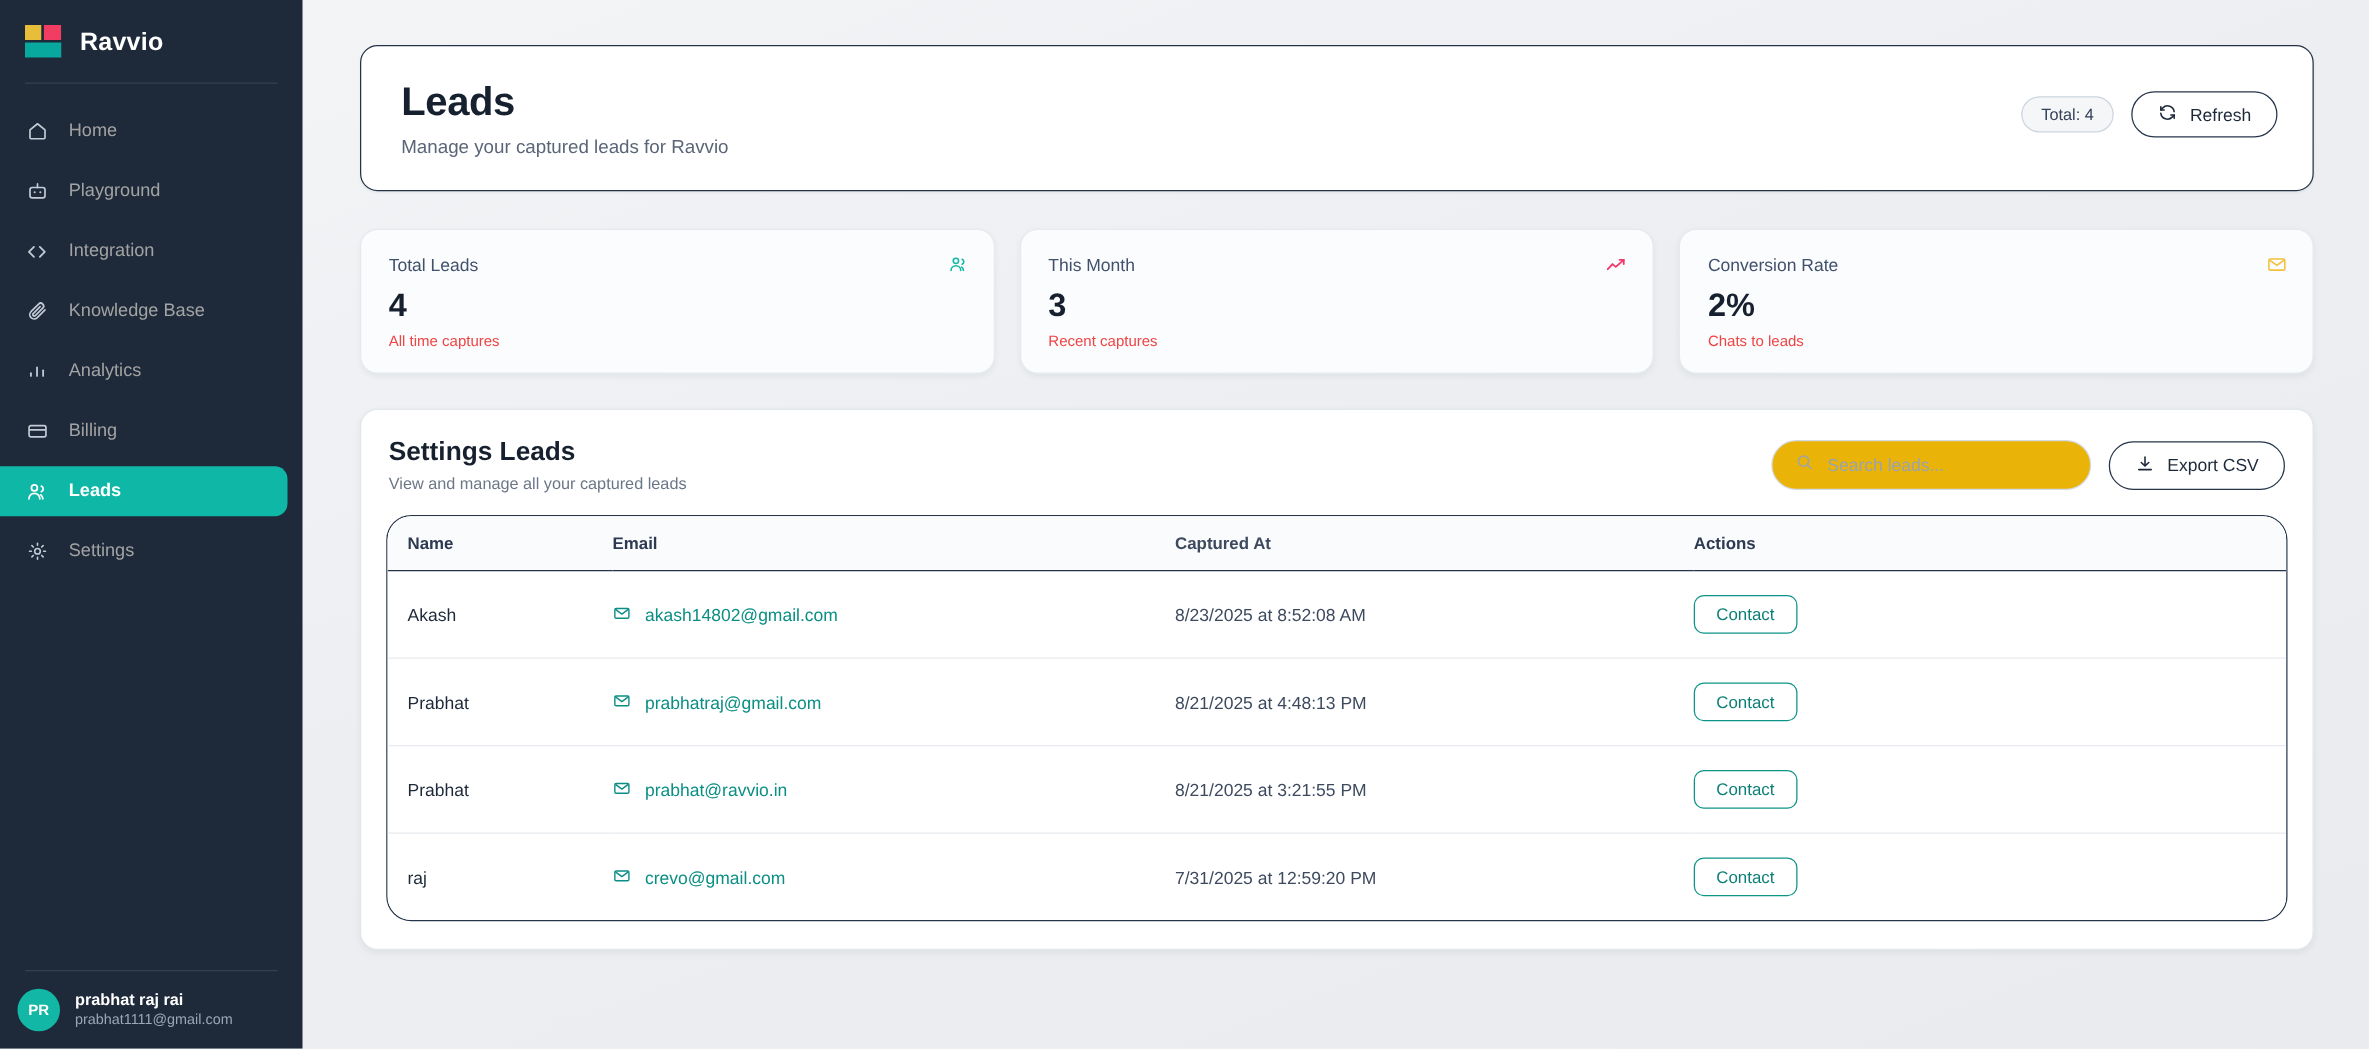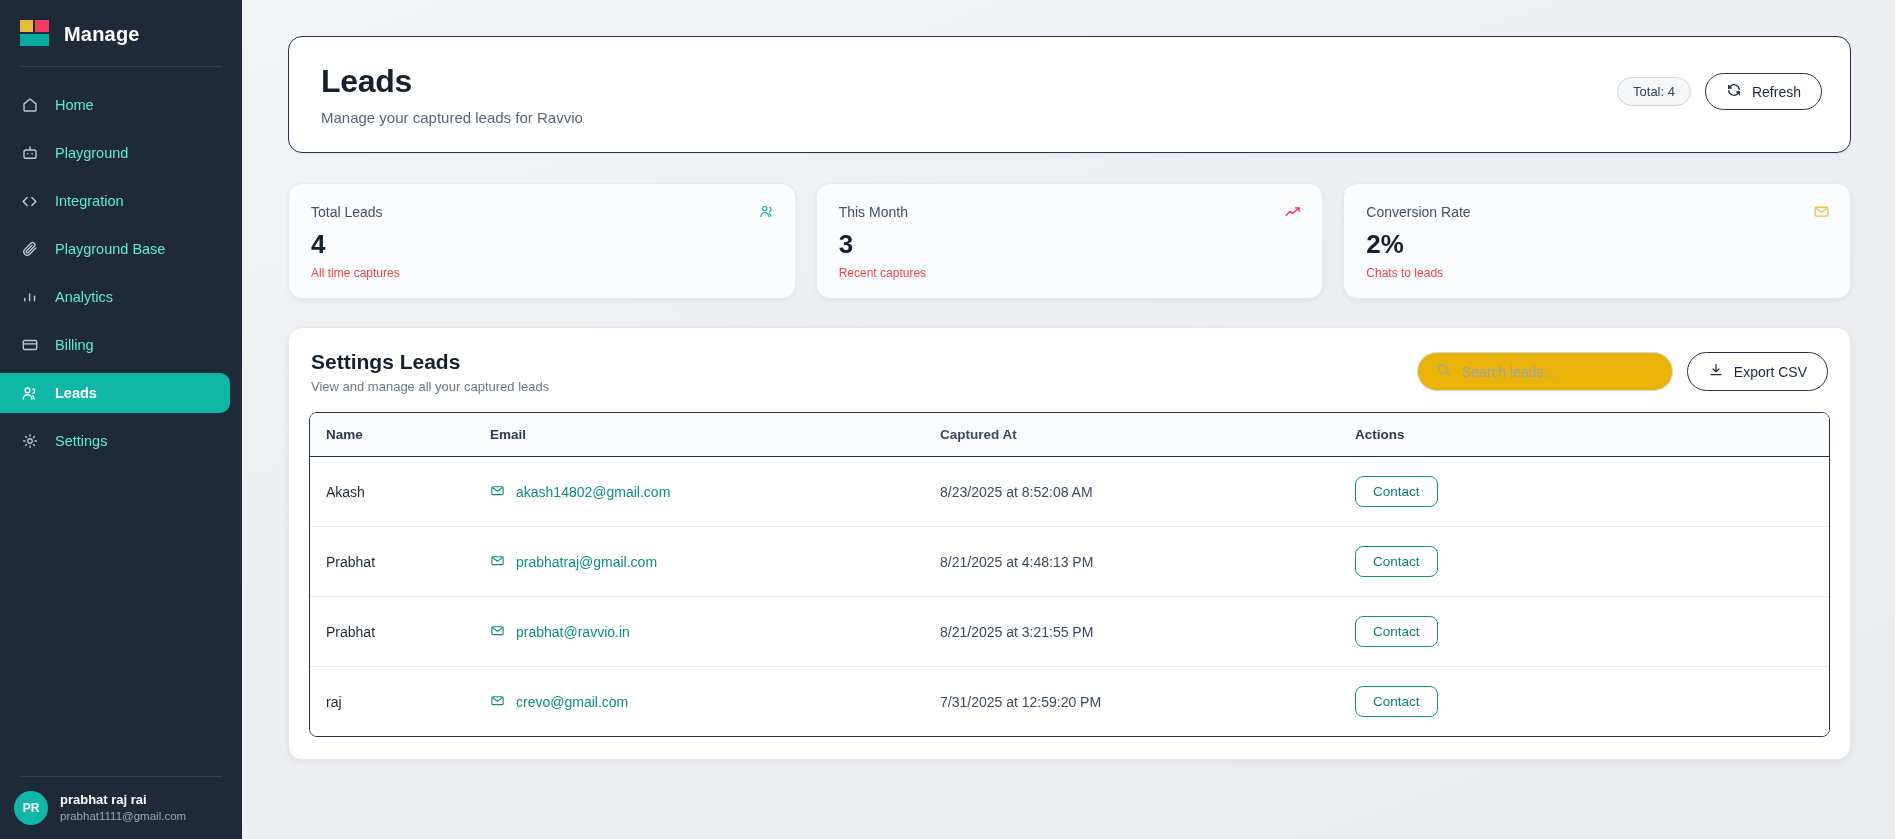--- a/index.html
+++ b/index.html
@@ -29,21 +29,21 @@
   .lg-teal { left: 0; top: 14px; width: 29px; height: 12px; background: #08a89e; }
   .brand-name { color: #ffffff; font-size: 20px; font-weight: bold; letter-spacing: .2px; }
 
   .brand-divider { height: 1px; background: #33404f; margin: 0 20px 18px 20px; }
 
   .nav { display: flex; flex-direction: column; gap: 8px; padding-right: 12px; }
   .nav-item {
     display: flex; align-items: center; gap: 16px;
     height: 40px; padding-left: 20px;
     border-radius: 0 10px 10px 0;
-    color: #5eead4; font-size: 14.5px; cursor: pointer;
+    color: #a3a3a3; font-size: 14.5px; cursor: pointer;
   }
   .nav-item .ico { width: 19px; height: 19px; display: flex; align-items: center; justify-content: center; flex: 0 0 auto; }
   .nav-item svg { display: block; }
   .nav-item.active { background: #0fb8a6; color: #ffffff; font-weight: bold; }
   .nav-item.active .ico svg { stroke: #ffffff; }
 
   .profile-wrap { margin-top: auto; padding: 0 0 14px 0; }
   .profile-divider { height: 1px; background: #33404f; margin: 0 20px 14px 20px; }
   .profile { display: flex; align-items: center; gap: 12px; padding-left: 14px; }
   .avatar {
@@ -114,21 +114,21 @@
     border: none; outline: none; font-size: 14px; color: #34405a;
     width: 100%; font-family: "Liberation Sans", sans-serif; background: transparent;
   }
   .search-box input::placeholder { color: #99a3b2; }
   .btn-export {
     display: flex; align-items: center; gap: 10px;
     border: 1px solid #26344a; background: #ffffff; color: #1d2939;
     border-radius: 999px; padding: 9px 20px; font-size: 14px; cursor: pointer; white-space: nowrap;
   }
 
-  .table-wrap { margin-top: 18px; border: 1px solid #27354a; border-radius: 8px; overflow: hidden; }
+  .table-wrap { margin-top: 18px; border: 1px solid #27354a; border-radius: 20px; overflow: hidden; }
   table { width: 100%; border-collapse: collapse; background: #ffffff; }
   thead th {
     text-align: left; font-size: 13.5px; font-weight: bold; color: #2d3a52;
     padding: 14px 0 14px 0; background: #fafbfc;
     border-bottom: 1px solid #27354a;
   }
   tbody td { font-size: 14px; color: #1d2939; padding: 19px 0 19px 0; border-bottom: 1px solid #e8ebef; }
   tbody tr:last-child td { border-bottom: none; }
   .c-name { width: 180px; padding-left: 16px !important; }
   .c-email { width: 450px; }
@@ -146,21 +146,21 @@
 
 <div class="app">
 
   <aside class="sidebar">
     <div class="brand">
       <div class="logo-mark">
         <span class="logo-sq lg-yellow"></span>
         <span class="logo-sq lg-pink"></span>
         <span class="logo-sq lg-teal"></span>
       </div>
-      <div class="brand-name">Manage</div>
+      <div class="brand-name">Ravvio</div>
     </div>
     <div class="brand-divider"></div>
 
     <nav class="nav">
       <div class="nav-item">
         <span class="ico">
           <svg width="18" height="18" viewBox="0 0 24 24" fill="none" stroke="#c3ccd6" stroke-width="1.8" stroke-linecap="round" stroke-linejoin="round">
               <path d="M4 10.5 12 4l8 6.5V19a1 1 0 0 1-1 1H5a1 1 0 0 1-1-1z"></path>
             </svg>
         </span>
@@ -185,21 +185,21 @@
             </svg>
         </span>
         <span>Integration</span>
       </div>
       <div class="nav-item">
         <span class="ico">
           <svg width="18" height="18" viewBox="0 0 24 24" fill="none" stroke="#c3ccd6" stroke-width="1.8" stroke-linecap="round" stroke-linejoin="round">
               <path d="M20 10.5 11.5 19a4.6 4.6 0 0 1-6.5-6.5l8.2-8.2a3.1 3.1 0 0 1 4.4 4.4l-8.2 8.2a1.6 1.6 0 0 1-2.2-2.2l7.6-7.6"></path>
             </svg>
         </span>
-        <span>Playground Base</span>
+        <span>Knowledge Base</span>
       </div>
       <div class="nav-item">
         <span class="ico">
           <svg width="18" height="18" viewBox="0 0 24 24" fill="none" stroke="#c3ccd6" stroke-width="1.9" stroke-linecap="round">
               <path d="M5 17v-3"></path>
               <path d="M11.5 17V8"></path>
               <path d="M18 17v-6"></path>
             </svg>
         </span>
         <span>Analytics</span>

